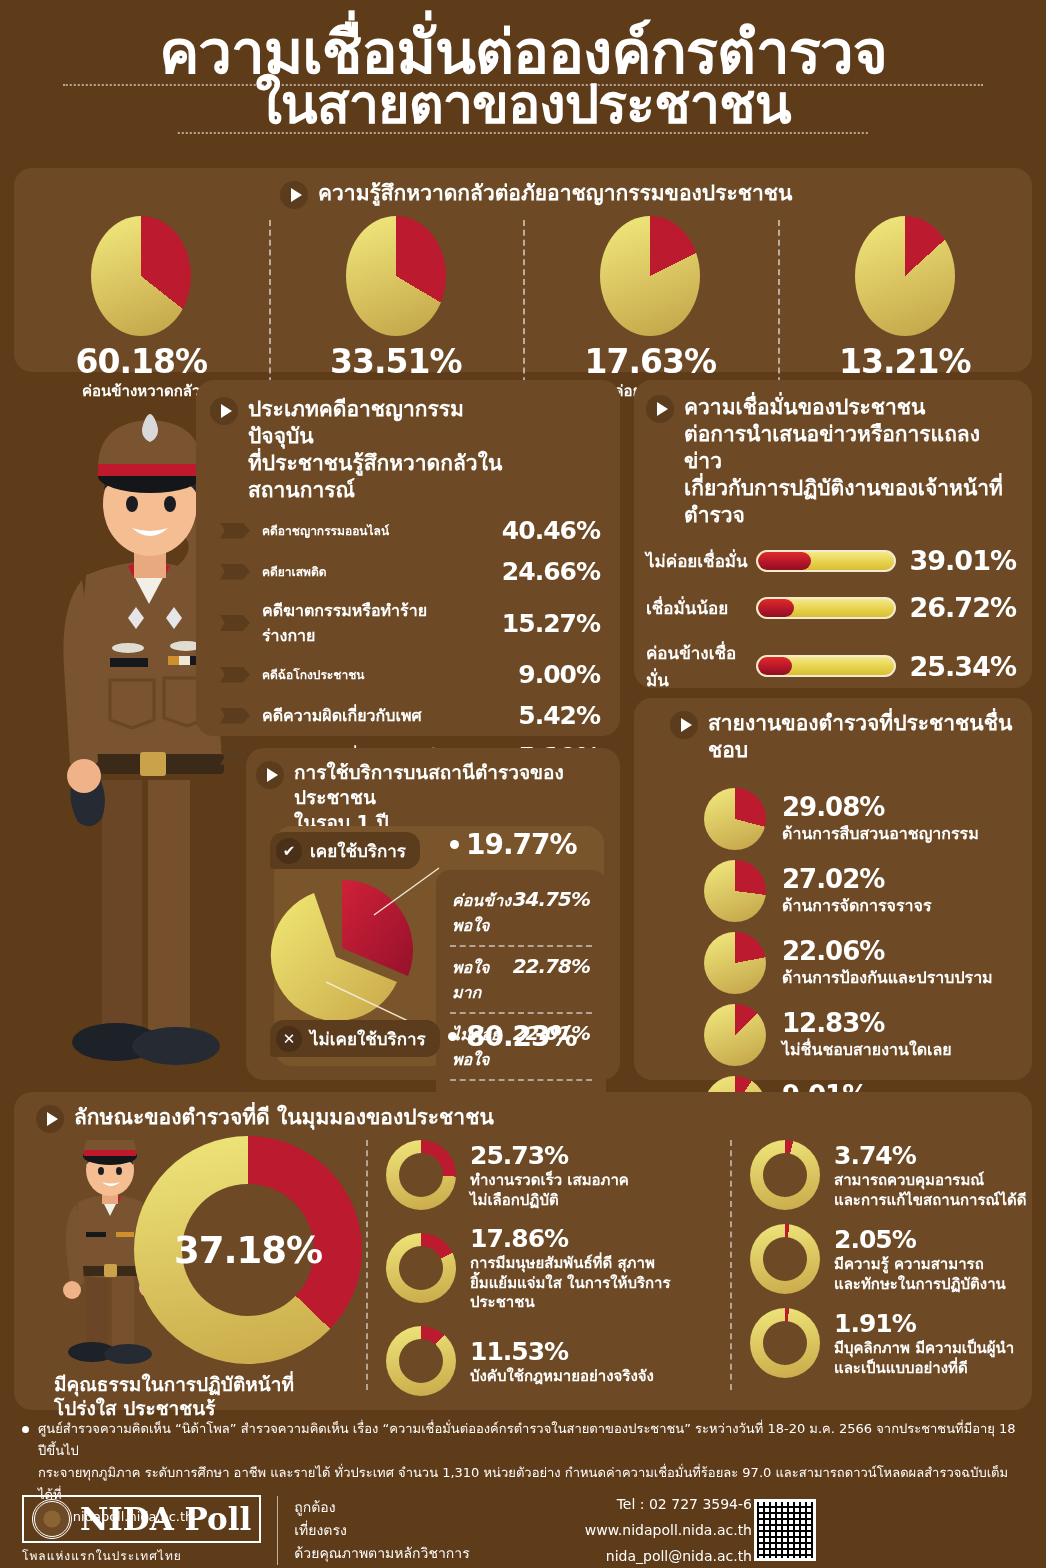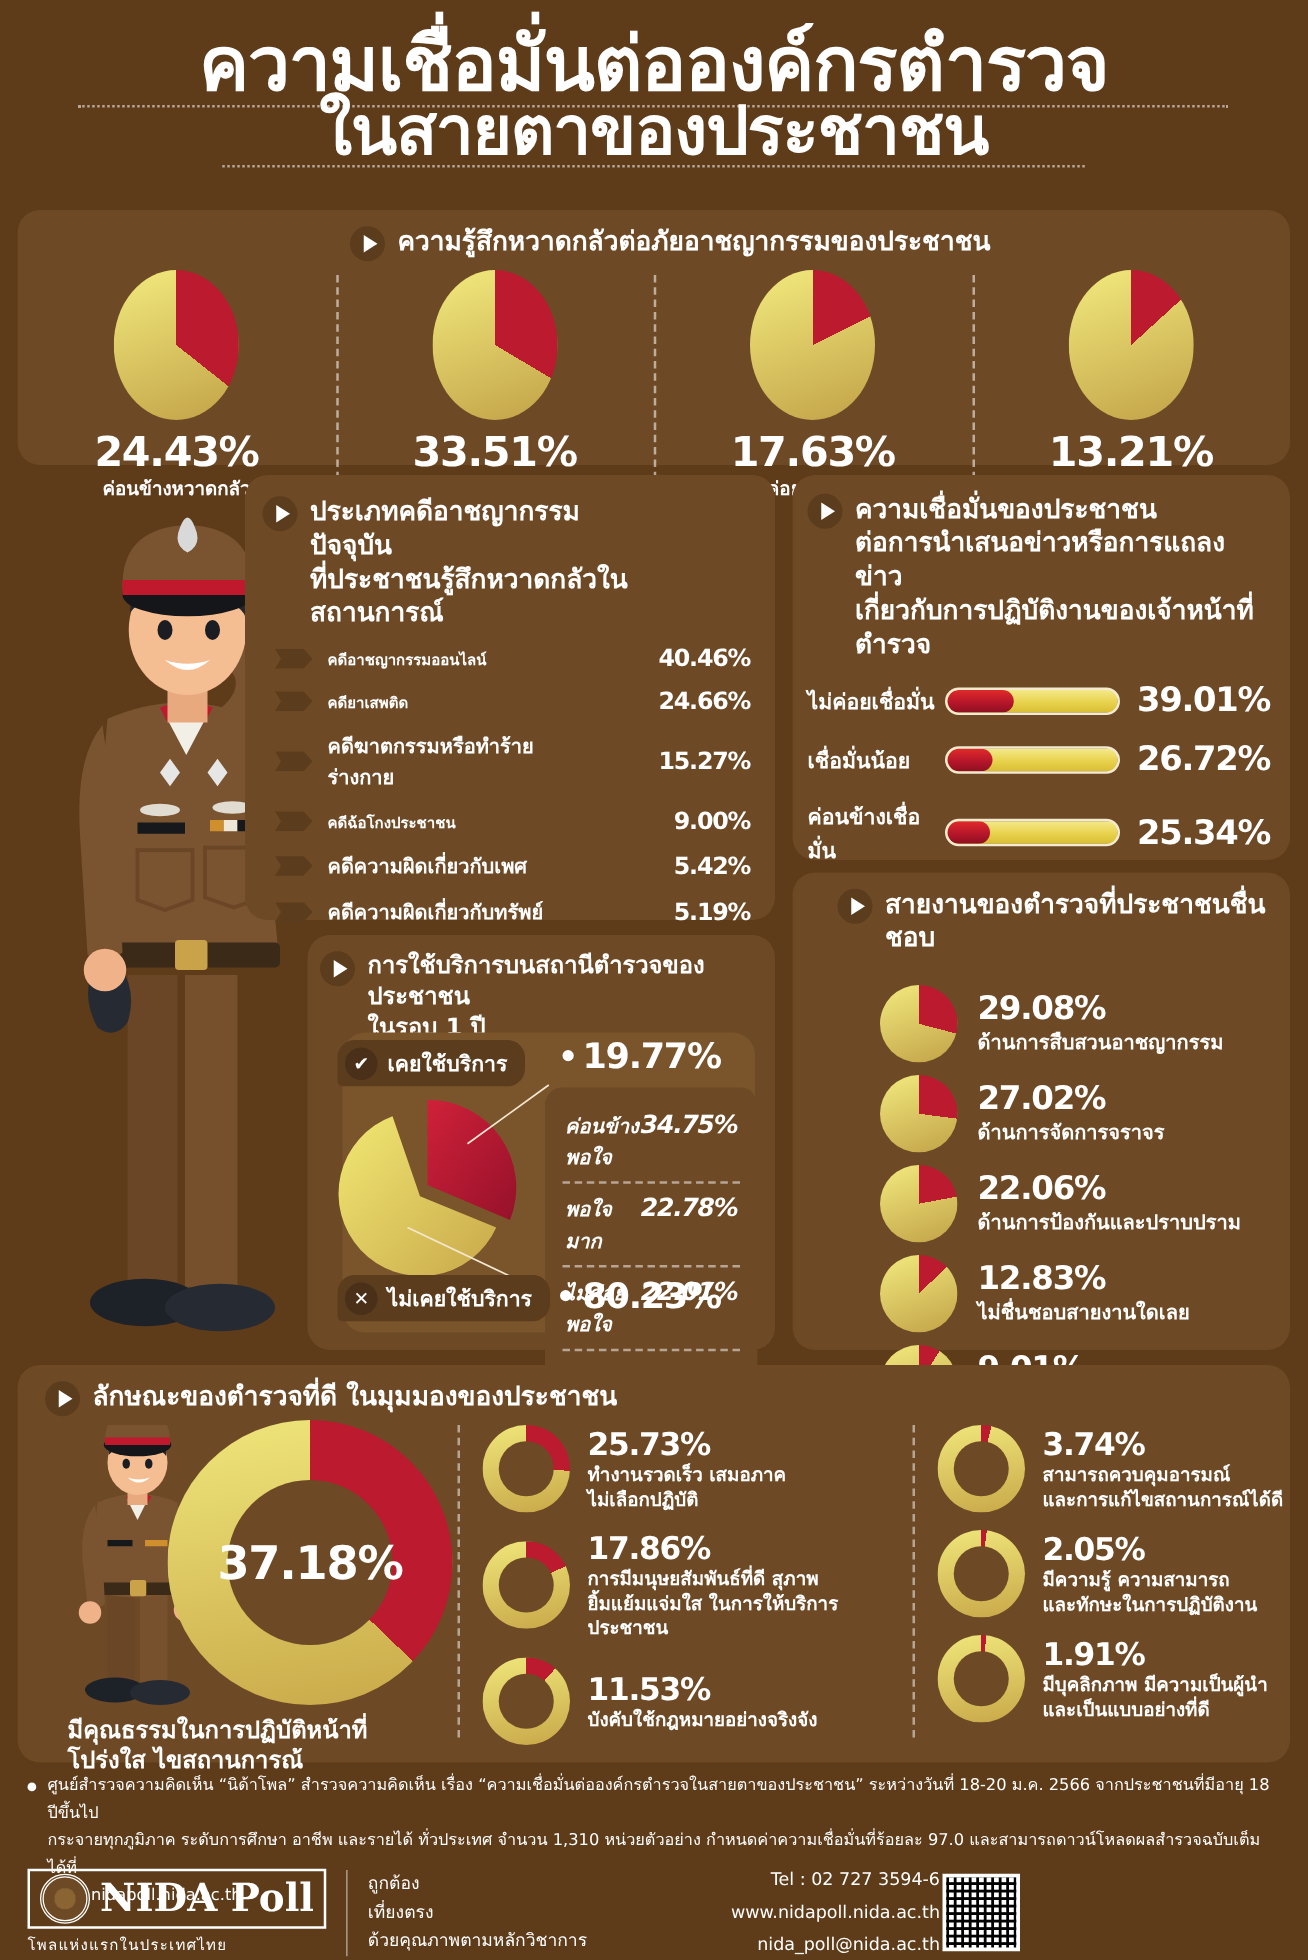--- a/index.html
+++ b/index.html
@@ -37,21 +37,21 @@
     border-left:2px dashed rgba(255,255,255,.55); }
   .pieimg { width:100px; height:120px; margin:0 auto; border-radius:50%; }
   .pieval { font-size:33px; font-weight:700; margin-top:6px; letter-spacing:-1px;}
   .pielab { font-size:15px; font-weight:700; margin-top:-2px;}
 
   
   .crow { display:flex; align-items:center; margin-top:12px; }
   .cbullet { width:30px; height:16px; background:#5b3c1d; margin-right:12px; flex:0 0 auto;
     clip-path:polygon(0 0,76% 0,100% 50%,76% 100%,0 100%,16% 50%); }
   .clabel { font-size:12px; font-weight:700; flex:1 1 auto; }
-  .cval { font-size:19px; font-weight:700; letter-spacing:-1px; text-align:right; min-width:100px;margin-left:37px;}
+  .cval { font-size:25px; font-weight:700; letter-spacing:-1px; text-align:right; min-width:100px;margin-left:37px;}
 
   
   .brow { display:flex; align-items:center; margin-top:16px; }
   .blabel { font-size:17px; font-weight:700; width:110px; flex:0 0 auto;}
   .btrack { position:relative; height:22px; flex:1 1 auto; border-radius:11px;
      background:linear-gradient(180deg,#f4e98a,#e8d24d 55%,#d9be34);
      border:2px solid #f3ead0; overflow:hidden; }
   .bfill { position:absolute; left:0; top:0; bottom:0; border-radius:11px;
      background:linear-gradient(180deg,#e02a2a,#b3152a 60%,#8e1020); }
   .bval { font-size:27px; font-weight:700; letter-spacing:-1px; margin-left:10px; min-width:110px; text-align:right;}
@@ -125,21 +125,21 @@
   </div>
 
   <div class="panel" style="left:14px; top:168px; width:1018px; height:204px;">
     <div class="shead" style="position:absolute; left:266px; top:12px;">
       <span class="tri"></span>
       <span class="txt">ความรู้สึกหวาดกลัวต่อภัยอาชญากรรมของประชาชน</span>
     </div>
     <div class="pies">
       <div class="piecell">
         <div class="pieimg" id="fp0" style="background: conic-gradient(rgb(187, 26, 47) 0deg, rgb(187, 26, 47) 128.34deg, rgba(0, 0, 0, 0) 128.34deg), linear-gradient(160deg, rgb(242, 234, 126), rgb(194, 162, 71));"></div>
-        <div class="pieval">24.43%</div>
+        <div class="pieval">60.18%</div>
         <div class="pielab">ค่อนข้างหวาดกลัว</div>
       </div>
       <div class="piecell">
         <div class="pieimg" id="fp1" style="background: conic-gradient(rgb(187, 26, 47) 0deg, rgb(187, 26, 47) 120.636deg, rgba(0, 0, 0, 0) 120.636deg), linear-gradient(160deg, rgb(242, 234, 126), rgb(194, 162, 71));"></div>
         <div class="pieval">33.51%</div>
         <div class="pielab">หวาดกลัวมาก</div>
       </div>
       <div class="piecell">
         <div class="pieimg" id="fp2" style="background: conic-gradient(rgb(187, 26, 47) 0deg, rgb(187, 26, 47) 63.468deg, rgba(0, 0, 0, 0) 63.468deg), linear-gradient(160deg, rgb(242, 234, 126), rgb(194, 162, 71));"></div>
         <div class="pieval">17.63%</div>
@@ -438,21 +438,21 @@
       <rect x="66" y="92" width="18" height="5" fill="#d08f2d"></rect>
     </svg>
 
     <div class="donut-big" id="bigdonut" style="position: absolute; left: 120px; top: 44px; background-image: conic-gradient(rgb(187, 26, 47) 0deg, rgb(187, 26, 47) 133.848deg, rgba(0, 0, 0, 0) 133.848deg), linear-gradient(170deg, rgb(239, 230, 122), rgb(201, 168, 73));">
       <div class="hole">
         <span>37.18%</span>
       </div>
     </div>
     <div style="position:absolute;left:40px;top:280px;font-size:19px;font-weight:700;line-height:24px;">
       <span style="display:block">มีคุณธรรมในการปฏิบัติหน้าที่</span>
-      <span style="display:block">โปร่งใส ไขสถานการณ้</span>
+      <span style="display:block">โปร่งใส ประชาชนร้</span>
     </div>
 
     <span class="sep-v" style="left:352px; top:48px; height:250px;"></span>
     <span class="sep-v" style="left:716px; top:48px; height:250px;"></span>
 
     <div style="position:absolute;left:372px;top:48px;width:330px;">
       <div class="drow">
         <span class="dsmall" id="dm0" style="background-image: conic-gradient(rgb(187, 26, 47) 0deg, rgb(187, 26, 47) 92.628deg, rgba(0, 0, 0, 0) 92.628deg), linear-gradient(170deg, rgb(239, 230, 122), rgb(201, 168, 73));">
             <span class="hole"></span>
           </span>

